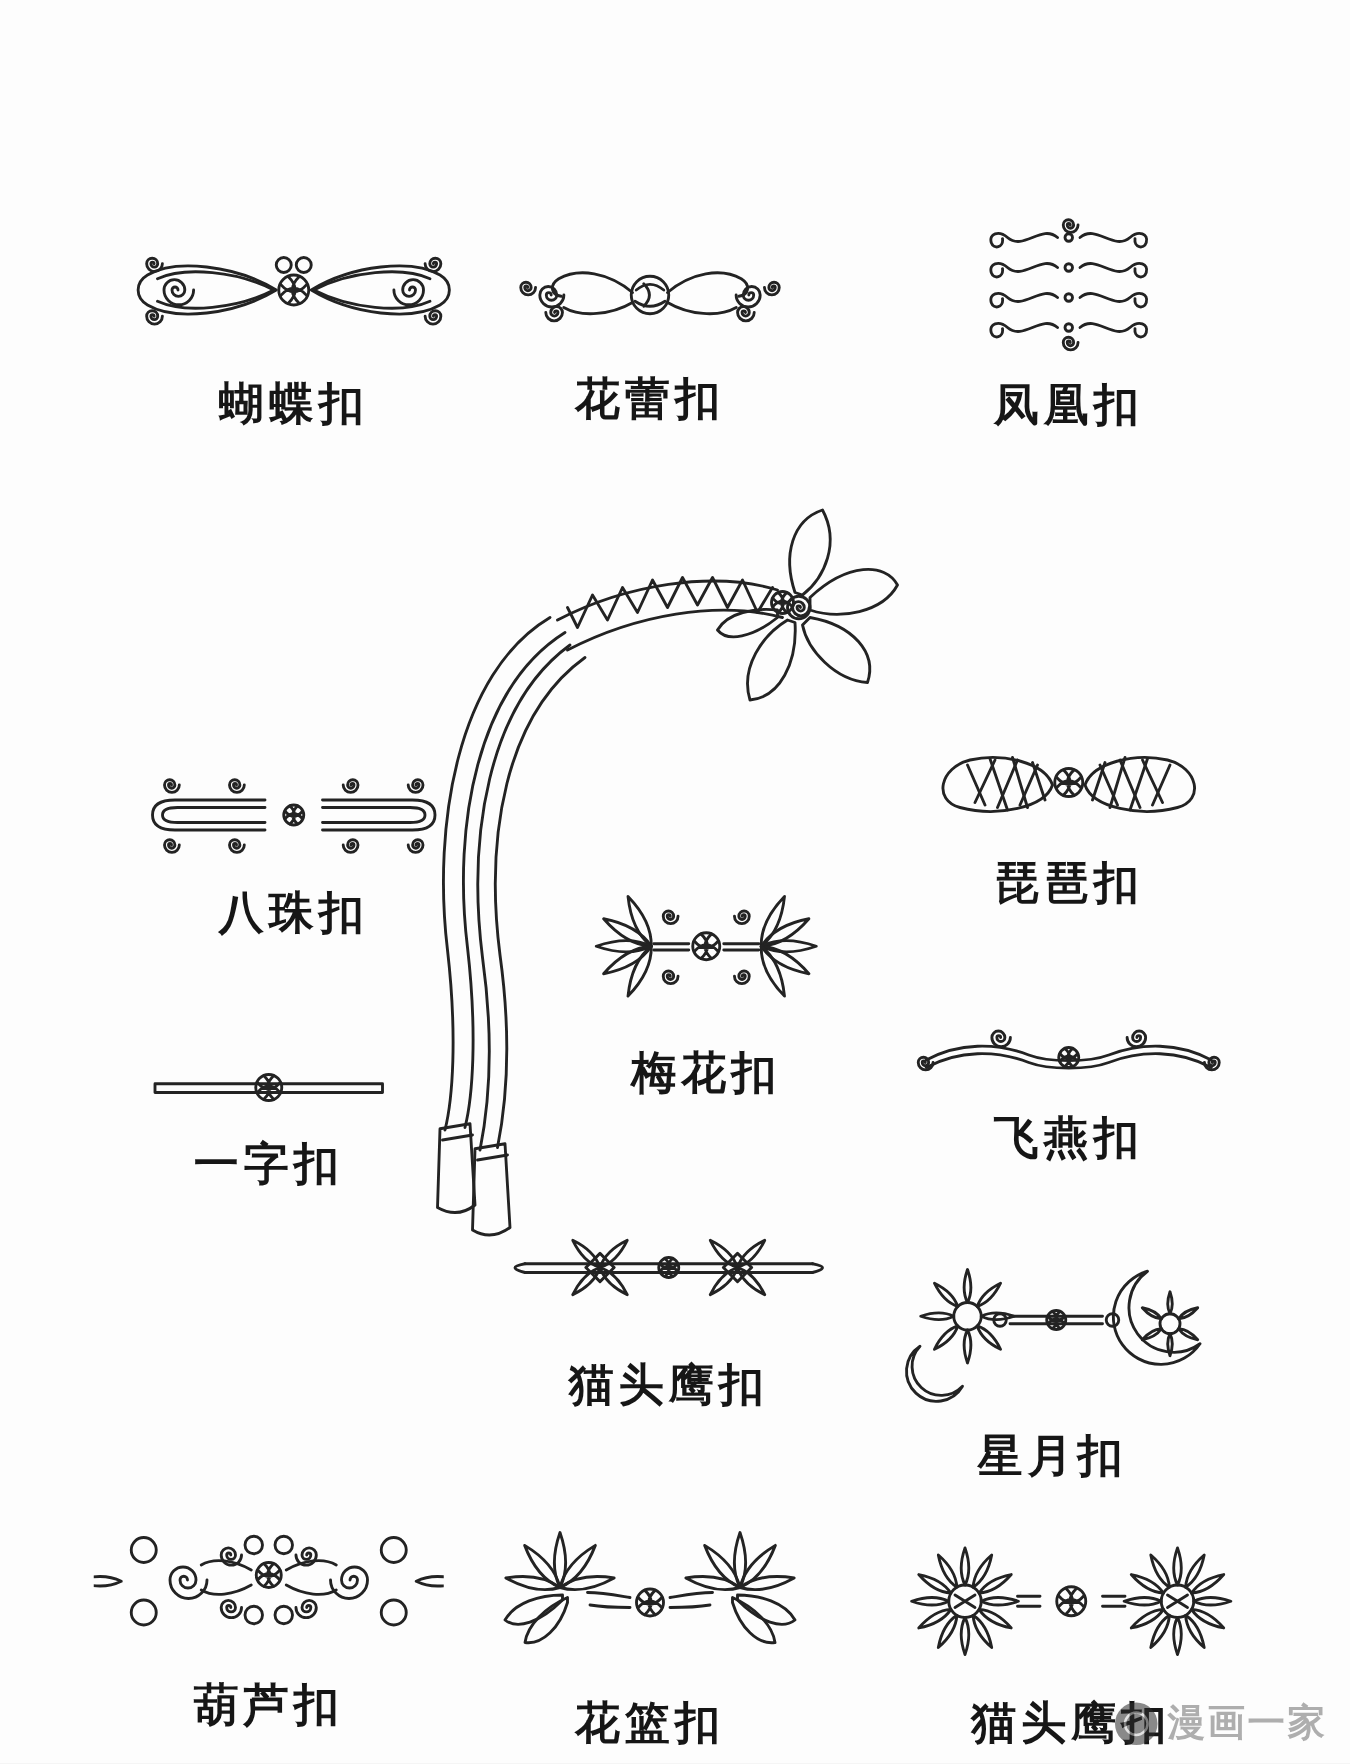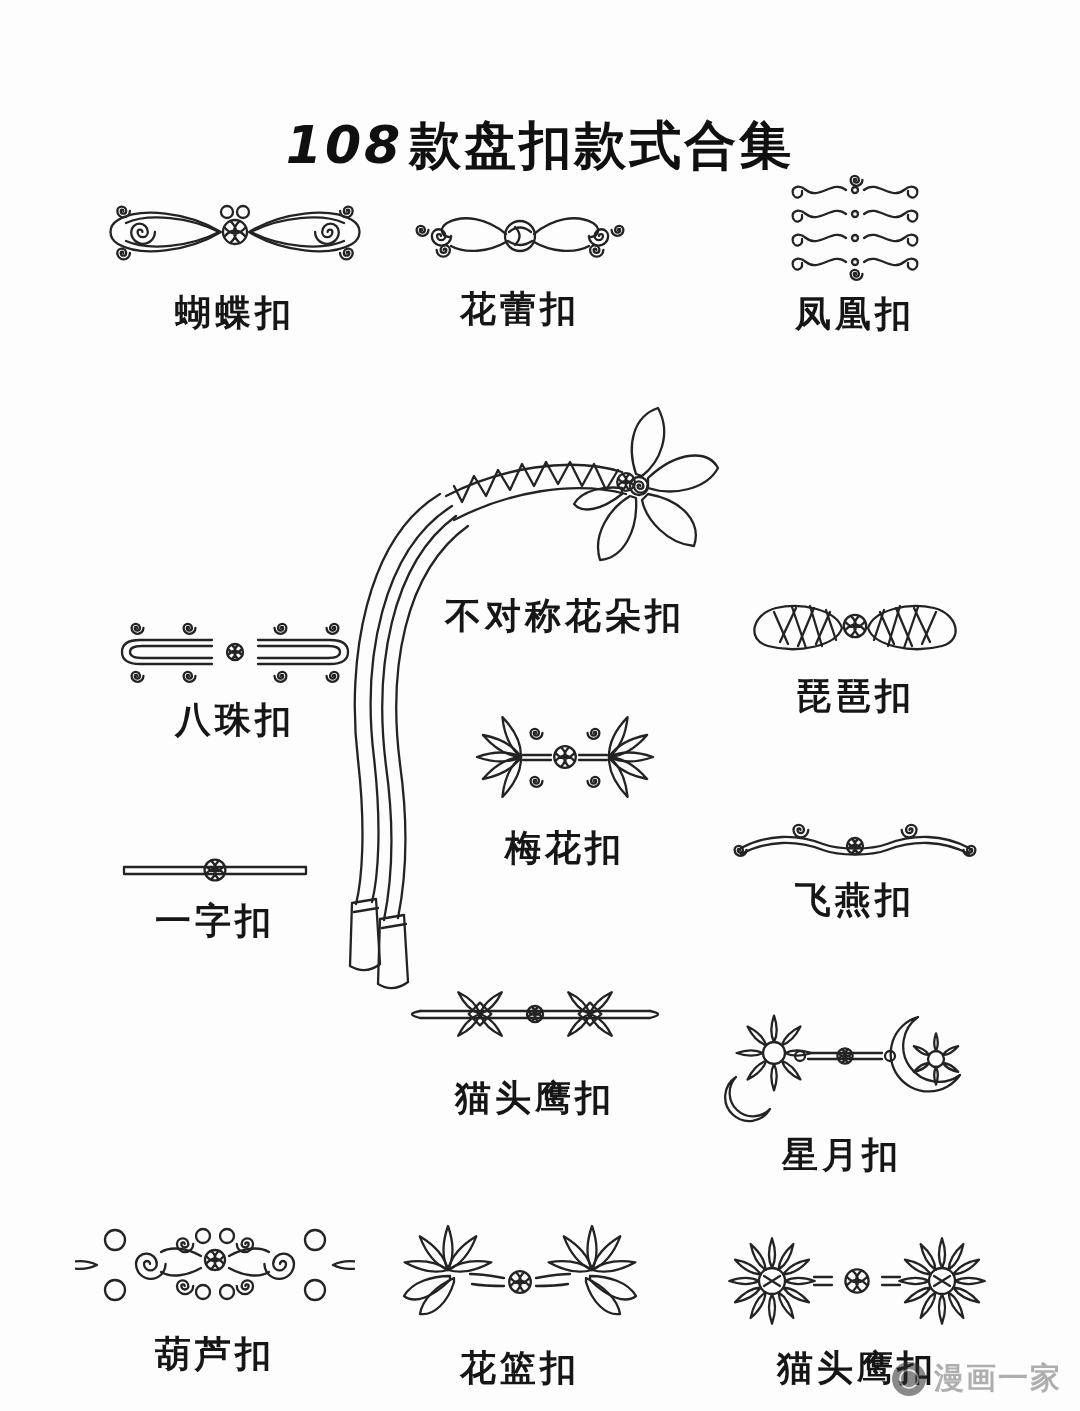--- a/index.html
+++ b/index.html
@@ -3,21 +3,21 @@
 <meta charset="utf-8">
 <style>
   html,body{margin:0;padding:0;background:#e9e9e9;}
   .page{position:relative;width:1080px;height:1411px;margin:0 auto;background:#fdfdfd;overflow:hidden;
         font-family:"DejaVu Sans","Liberation Sans",sans-serif;}
   .title{position:absolute;top:76px;left:0;width:100%;text-align:center;
          font-size:52px;font-weight:800;color:#101010;letter-spacing:3px;}
   .title .num{font-style:italic;margin-right:6px;}
   figure.item{position:absolute;margin:0;display:flex;flex-direction:column;align-items:center;}
   .art svg{display:block;stroke:#232323;fill:none;stroke-width:2.3;stroke-linecap:round;stroke-linejoin:round;}
-  .lbl{font-size:36px;font-weight:700;color:#161616;letter-spacing:4px;text-align:center;margin-top:4px;white-space:nowrap;}
+  .lbl{font-size:36px;font-weight:700;color:#161616;letter-spacing:4px;text-align:center;margin-top:14px;white-space:nowrap;}
   .item-center .lbl{position:absolute;left:95px;top:194px;width:280px;margin:0;}
   .watermark{position:absolute;right:18px;bottom:12px;display:flex;align-items:center;gap:8px;opacity:.55;}
   .wm-badge{width:34px;height:34px;border-radius:50%;background:#2c2c2c;position:relative;flex:0 0 auto;}
   .wm-badge::after{content:"";position:absolute;inset:7px;border-radius:50%;border:2px solid #cfcfcf;}
   .wm-text{font-size:30px;font-weight:700;color:#6f6f6f;letter-spacing:2px;}
 </style>
 </head>
 <body>
 
 <svg width="0" height="0" style="position:absolute" aria-hidden="true">
@@ -27,21 +27,20 @@
     <circle r="8" vector-effect="non-scaling-stroke"></circle>
     <path vector-effect="non-scaling-stroke" d="M-7 -3 Q0 5 7 -3 M-7 3 Q0 -5 7 3 M-3 -7.2 Q4.5 0 -3 7.2 M3 -7.2 Q-4.5 0 3 7.2"></path>
   </g>
   <path id="pl" vector-effect="non-scaling-stroke" d="M0 0 Q-4.5 -9 0 -22 Q4.5 -9 0 0 Z"></path>
   <path id="sq" vector-effect="non-scaling-stroke" d="M0 0 C-13 -11 -27 11 -40 0 C-47 -6 -55 -3 -53 4 C-51 10 -43 8 -44 1"></path>
 </defs>
 </svg>
 
 <div class="page">
 
-  <h1 class="title"><span class="num">108</span><span>款盘扣款式合集</span></h1>
 
   <figure class="item" style="left:100px;top:180px;width:270px">
     <div class="art">
       <svg width="270" height="105" viewBox="0 0 270 105">
         <path d="M121 52 C 88 32 40 27 18 40 C 8 46 8 58 18 64 C 40 77 88 72 121 52 Z"></path>
         <path d="M119 52 C 90 37 48 33 26 43"></path>
           <path d="M119 52 C 90 67 48 71 26 61"></path>
         <use href="#sp" transform="translate(40 52) scale(1.6)"></use>
         <use href="#sp" transform="translate(22 31) scale(0.85)"></use>
         <use href="#sp" transform="translate(22 73) scale(0.85)"></use>
@@ -119,21 +118,20 @@
         <path d="M110 96 C 36 140 16 262 28 362 C 36 432 32 482 26 506"></path>
         <path d="M122 108 C 52 152 32 262 44 360 C 52 430 48 480 42 504"></path>
         <path d="M22 505 L46 501 L50 566 Q36 577 20 568 Z"></path>
           <path d="M24 514 L48 510"></path>
         <path d="M126 118 C 60 166 44 272 56 368 C 66 440 60 492 54 522"></path>
         <path d="M138 128 C 74 174 58 272 70 366 C 80 438 74 490 68 520"></path>
         <path d="M50 521 L74 517 L78 584 Q63 595 48 586 Z"></path>
           <path d="M52 530 L76 526"></path>
       </svg>
     </div>
-    <figcaption class="lbl">不对称花朵扣</figcaption>
   </figure>
 
 
   <figure class="item" style="left:100px;top:612px;width:270px">
     <div class="art">
       <svg width="270" height="80" viewBox="0 0 270 80">
         <path d="M112 28 L40 28 Q22 28 22 40 Q22 52 40 52 L112 52"></path>
         <path d="M112 34 L42 34 Q30 34 30 40 Q30 46 42 46 L112 46"></path>
         <use href="#sp" transform="translate(36 16) scale(0.8)"></use>
           <use href="#sp" transform="translate(88 16) scale(0.8)"></use>

